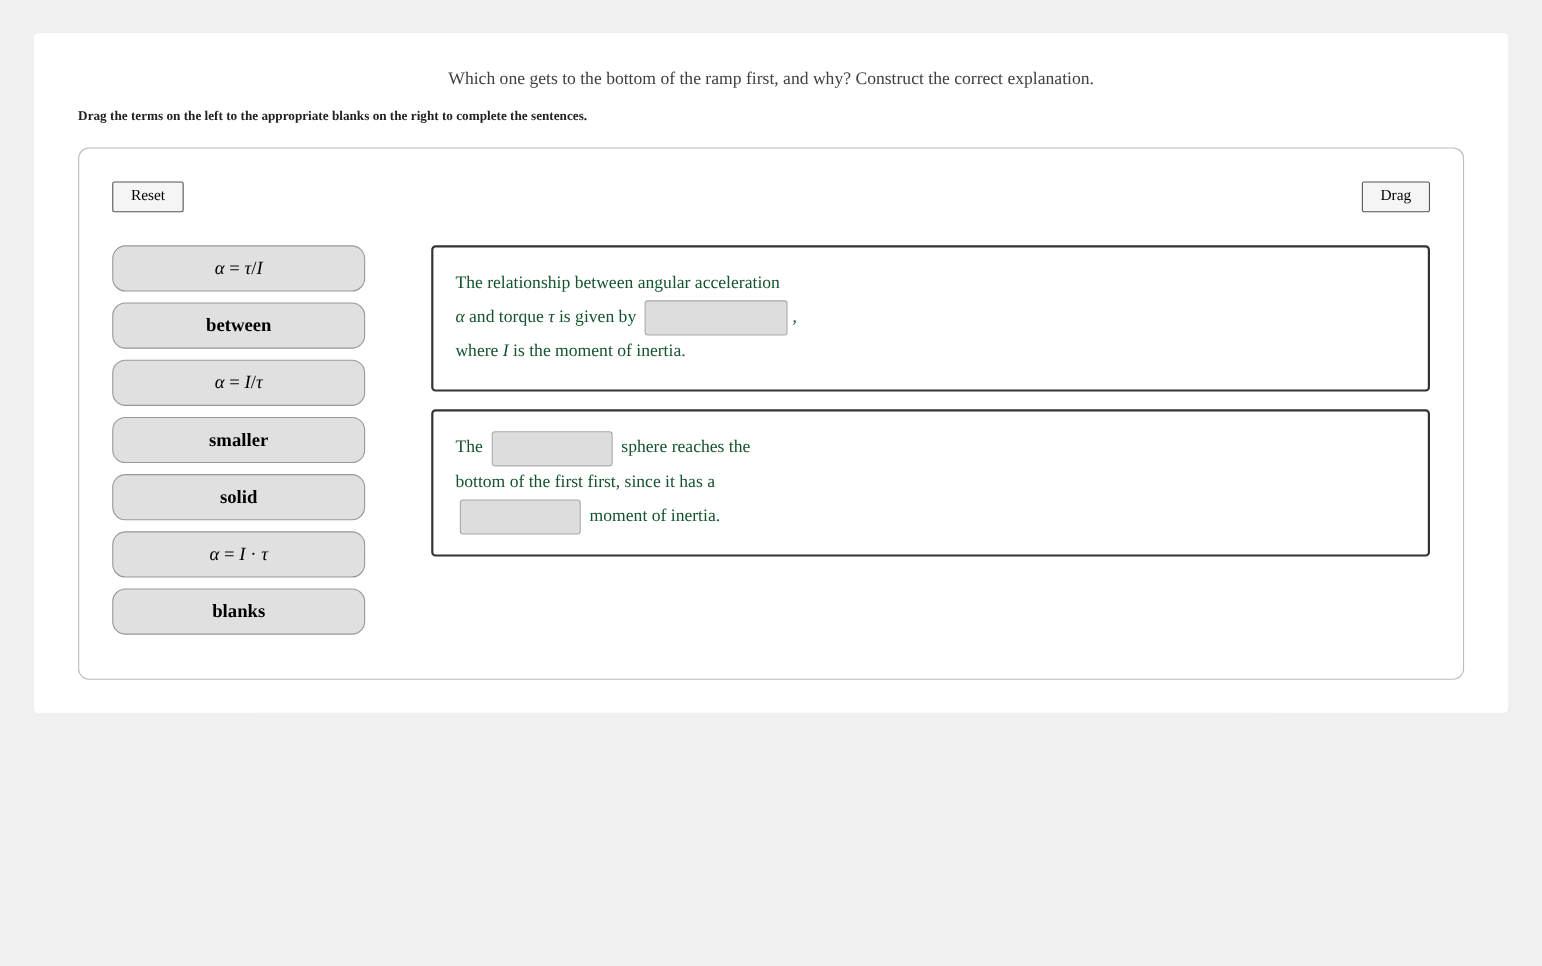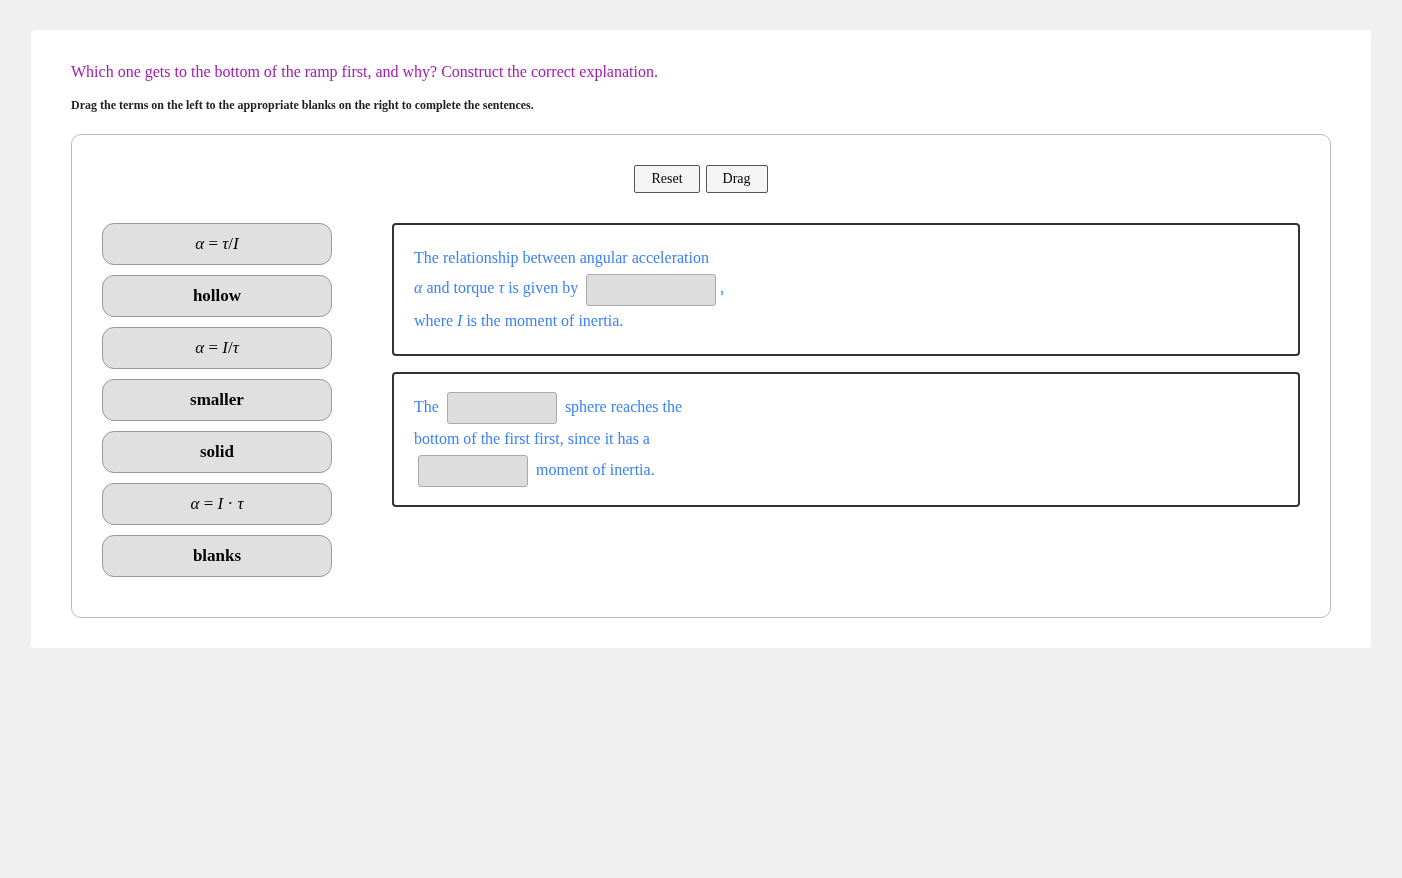--- a/index.html
+++ b/index.html
@@ -21,44 +21,45 @@
     .page-container {
       background: #fff;
       width: 1340px;
       max-width: 100%;
       padding: 30px 40px;
       border-radius: 4px;
     }
 
     .question-text {
       font-size: 16px;
-      color: #a21caf;
+      color: #404040;
       margin-bottom: 12px;
       line-height: 1.5;
+      text-align: center;
     }
 
     .instruction-text {
       font-size: 12px;
       font-weight: bold;
       color: #222;
       margin-bottom: 20px;
       line-height: 1.5;
     }
 
     .drag-drop-area {
       border: 1.5px solid #bbb;
       border-radius: 10px;
       padding: 30px 30px 40px 30px;
       background: #fff;
       position: relative;
     }
 
     .reset-help-bar {
       display: flex;
-      justify-content: center;
+      justify-content: space-between;
       gap: 6px;
       margin-bottom: 30px;
     }
 
     .btn-control {
       border: 1.5px solid #555;
       background: #f5f5f5;
       padding: 5px 16px;
       font-size: 14px;
       font-family: Georgia, serif;
@@ -105,21 +106,21 @@
       gap: 16px;
       flex: 1;
     }
 
     .sentence-box {
       border: 2px solid #333;
       border-radius: 4px;
       padding: 18px 20px;
       font-size: 16px;
       line-height: 1.9;
-      color: #3b82f6;
+      color: #14532d;
     }
 
     .blank {
       display: inline-block;
       width: 130px;
       height: 32px;
       background: #ddd;
       border: 1px solid #aaa;
       border-radius: 3px;
       vertical-align: middle;
@@ -155,21 +156,21 @@
 
     <div class="content-area">
 
       <div class="left-terms">
 
         <div class="term-item" draggable="true">
           <em>α</em> = <em>τ</em>/<em>I</em>
         </div>
 
         <div class="term-item" draggable="true">
-          <strong>hollow</strong>
+          <strong>between</strong>
         </div>
 
         <div class="term-item" draggable="true">
           <em>α</em> = <em>I</em>/<em>τ</em>
         </div>
 
         <div class="term-item" draggable="true">
           <strong>smaller</strong>
         </div>
 

